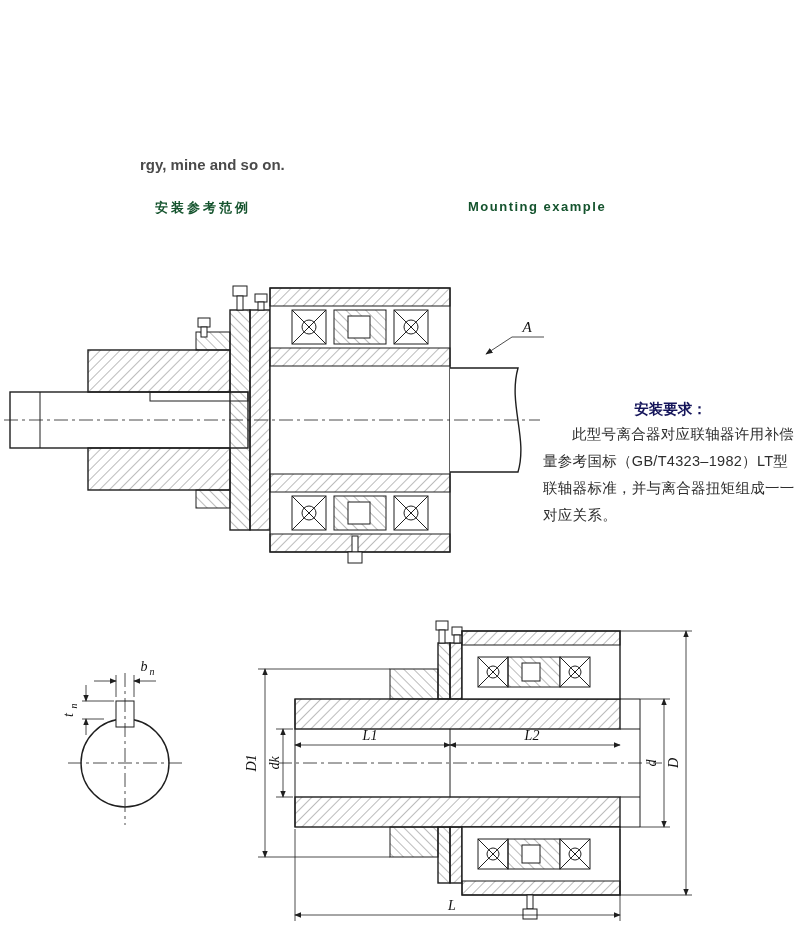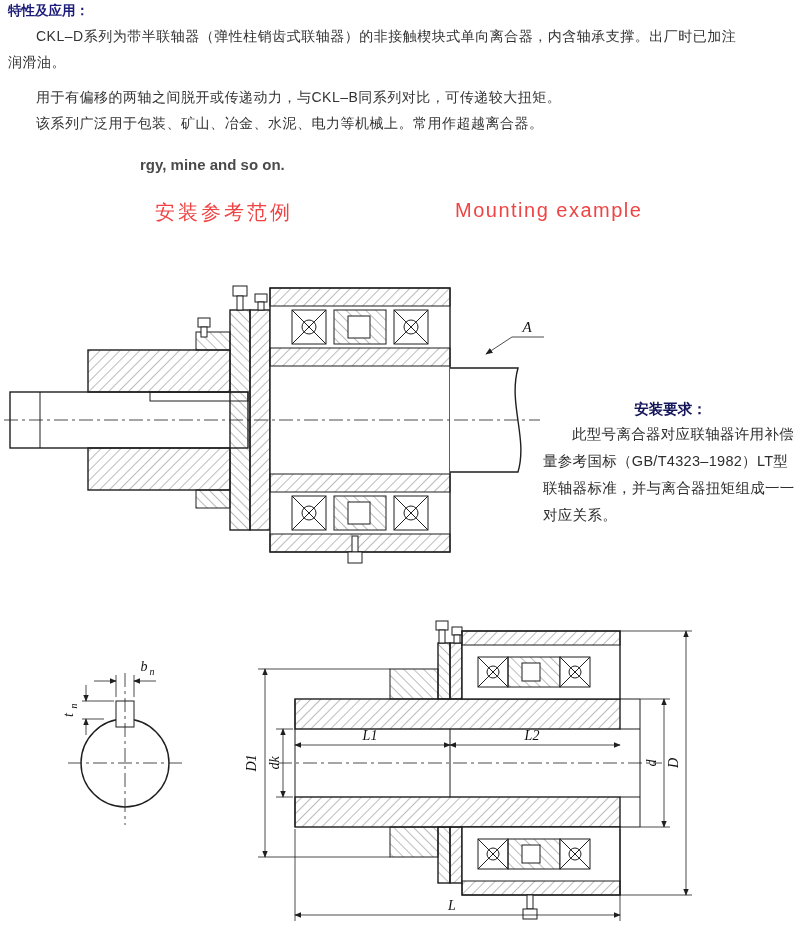--- a/index.html
+++ b/index.html
@@ -13,23 +13,23 @@
   .page { position:absolute; inset:0; background:#ffffff; }
 
   .intro { position:absolute; left:8px; top:2px; width:788px; color:#333333; }
   .intro-title { font-size:13.5px; font-weight:bold; color:#1c1c78; margin-bottom:3px; }
   .intro-line { font-size:14px; line-height:26px; letter-spacing:0.5px; }
   .indent { text-indent:2em; }
   .gap { margin-top:9px; }
 
   .english-fragment { position:absolute; left:140px; top:156px; font-size:15px; color:#4a4a4a;font-weight:bold; }
 
-  .heading { position:absolute; top:199px; font-size:20px; font-weight:normal; color:#ef4444; }
+  .heading { position:absolute; top:199px; font-size:13px; font-weight:bold; color:#14532d; }
   .heading-cn { left:155px; letter-spacing:3px; }
-  .heading-en { left:455px; letter-spacing:1.5px; }
+  .heading-en { left:468px; letter-spacing:1.5px; }
 
   .install-note { position:absolute; left:543px; top:400px; width:255px; color:#2e2e2e; }
   .note-title { font-size:14.5px; font-weight:bold; color:#14145a; margin-bottom:2px;text-align:center; }
   .note-para { font-size:14.5px; line-height:27px; text-indent:2em; letter-spacing:0.3px; }
 
   svg { position:absolute; }
   #top-drawing { left:0; top:252px; }
   #bottom-drawing { left:40px; top:613px; }
 
   svg * { stroke:#1f1f1f; stroke-width:1; fill:none; }
@@ -44,27 +44,20 @@
   .arrfill { fill:#1f1f1f; stroke:none; }
   .dimtext { font-family:"Liberation Serif", serif; font-style:italic; font-size:14px; text-anchor:middle; }
   .subtext { font-family:"Liberation Serif", serif; font-style:italic; font-size:10px; text-anchor:middle; }
   .atext { font-family:"Liberation Serif", serif; font-style:italic; font-size:15px; text-anchor:middle; }
 </style>
 </head>
 <body>
 
 <div class="page">
 
-  <div class="intro">
-    <div class="intro-title">特性及应用：</div>
-    <div class="intro-line indent">CKL–D系列为带半联轴器（弹性柱销齿式联轴器）的非接触楔块式单向离合器，内含轴承支撑。出厂时已加注</div>
-    <div class="intro-line">润滑油。</div>
-    <div class="intro-line indent gap">用于有偏移的两轴之间脱开或传递动力，与CKL–B同系列对比，可传递较大扭矩。</div>
-    <div class="intro-line indent">该系列广泛用于包装、矿山、冶金、水泥、电力等机械上。常用作超越离合器。</div>
-  </div>
 
   <div class="english-fragment">rgy, mine and so on.</div>
 
   <div class="heading heading-cn">安装参考范例</div>
   <div class="heading heading-en">Mounting example</div>
 
   <svg id="top-drawing" width="545" height="350" viewBox="0 0 545 350">
     <defs>
       <pattern id="h1" patternUnits="userSpaceOnUse" width="7" height="7" patternTransform="rotate(45)">
         <line class="pl" x1="0" y1="0" x2="0" y2="7"></line>

